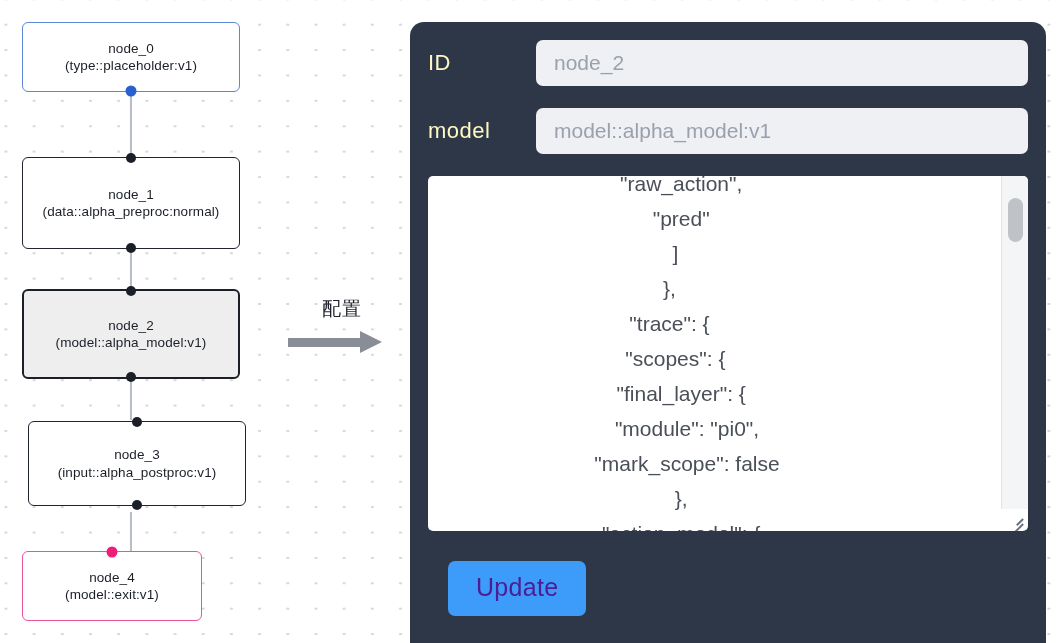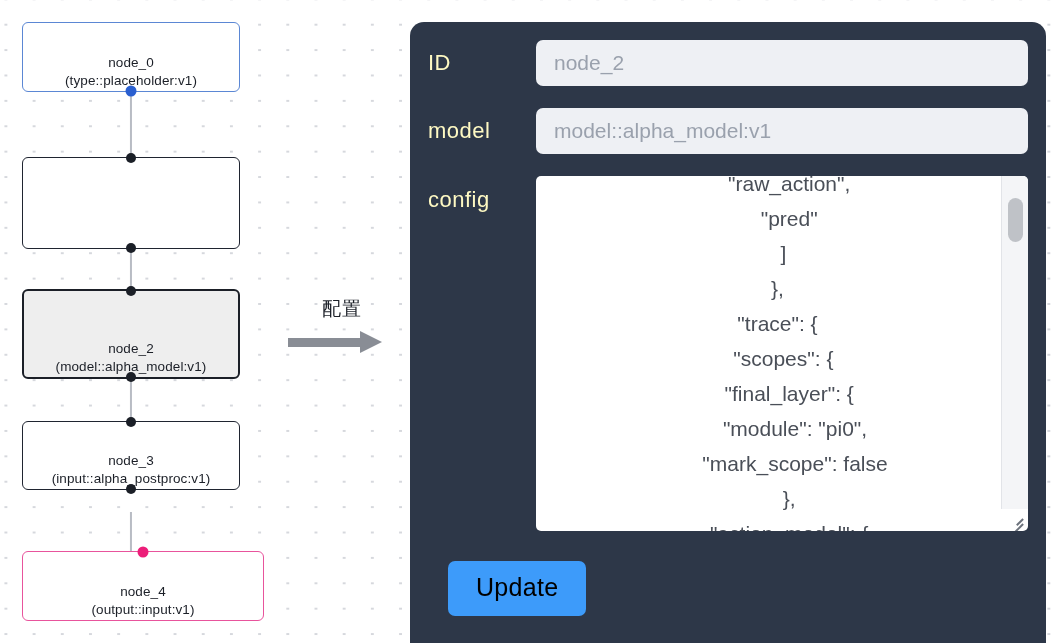--- a/index.html
+++ b/index.html
@@ -28,21 +28,21 @@
   }
 
   
   .node {
     position: absolute;
     box-sizing: border-box;
     background: #ffffff;
     border: 1.6px solid #1f2430;
     border-radius: 6px;
     display: flex;
-    align-items: flex-end;
+    align-items: center;
     justify-content: center;
     text-align: center;
     color: #1b1f27;
     font-size: 13.5px;
     line-height: 17.5px;
     letter-spacing: 0.1px;
     padding: 2px 8px;
   }
   .node .label { display: block; }
   .node.input-node  { border-color: #5b87d4; border-width: 1.4px; }
@@ -203,21 +203,21 @@
   .ta-resize span:nth-child(2) { bottom: 9px;  width: 9px; }
 
   
   #update-row {
     margin-top: 30px;
     padding-left: 20px;
   }
   #update-btn {
     display: inline-block;
     background: #3d9bfa;
-    color: #000000;
+    color: #4c1d95;
     font-family: "Liberation Sans", sans-serif;
     font-size: 25px;
     letter-spacing: 0.3px;
     border: none;
     border-radius: 7px;
     padding: 12px 28px 14px 28px;
     cursor: pointer;
   }
 </style>
 </head>
@@ -232,46 +232,50 @@
 
   <div class="node input-node" style="left:22px; top:22px; width:218px; height:70px;">
     <span class="label">
       <span>node_0</span><br>
       <span>(type::placeholder:v1)</span>
     </span>
     <div class="handle bottom blue"></div>
   </div>
 
   <div class="node" style="left:22px; top:157px; width:218px; height:92px;">
+    <span class="label">
+      <span>node_1</span><br>
+      <span>(data::alpha_preproc:normal)</span>
+    </span>
     <div class="handle top"></div>
     <div class="handle bottom"></div>
   </div>
 
   <div class="node selected" style="left:22px; top:289px; width:218px; height:90px;">
     <span class="label">
       <span>node_2</span><br>
       <span>(model::alpha_model:v1)</span>
     </span>
     <div class="handle top"></div>
     <div class="handle bottom"></div>
   </div>
 
-  <div class="node" style="left:22px; top:421px; width:218px; height:69px;">
+  <div class="node" style="left:28px; top:421px; width:218px; height:85px;">
     <span class="label">
       <span>node_3</span><br>
       <span>(input::alpha_postproc:v1)</span>
     </span>
     <div class="handle top"></div>
     <div class="handle bottom"></div>
   </div>
 
-  <div class="node output-node" style="left:22px; top:551px; width:242px; height:70px;">
+  <div class="node output-node" style="left:22px; top:551px; width:180px; height:70px;">
     <span class="label">
       <span>node_4</span><br>
-      <span>(output::input:v1)</span>
+      <span>(model::exit:v1)</span>
     </span>
     <div class="handle top pink"></div>
   </div>
 
   <div id="annotation">
     <span class="anno-text">配置</span>
     <div class="arrow-wrap">
       <div class="arrow-shaft"></div>
       <div class="arrow-head"></div>
     </div>
@@ -284,21 +288,20 @@
     <div class="field-label">ID</div>
     <input class="text-input" type="text" value="node_2" style="">
   </div>
 
   <div class="field-row">
     <div class="field-label">model</div>
     <input class="text-input" type="text" value="model::alpha_model:v1" style="">
   </div>
 
   <div class="field-row">
-    <div class="field-label config-label">config</div>
     <div class="ta-wrap">
       <pre class="ta-text">          "raw_action",
           "pred"
         ]
       },
       "trace": {
         "scopes": {
           "final_layer": {
             "module": "pi0",
             "mark_scope": false

